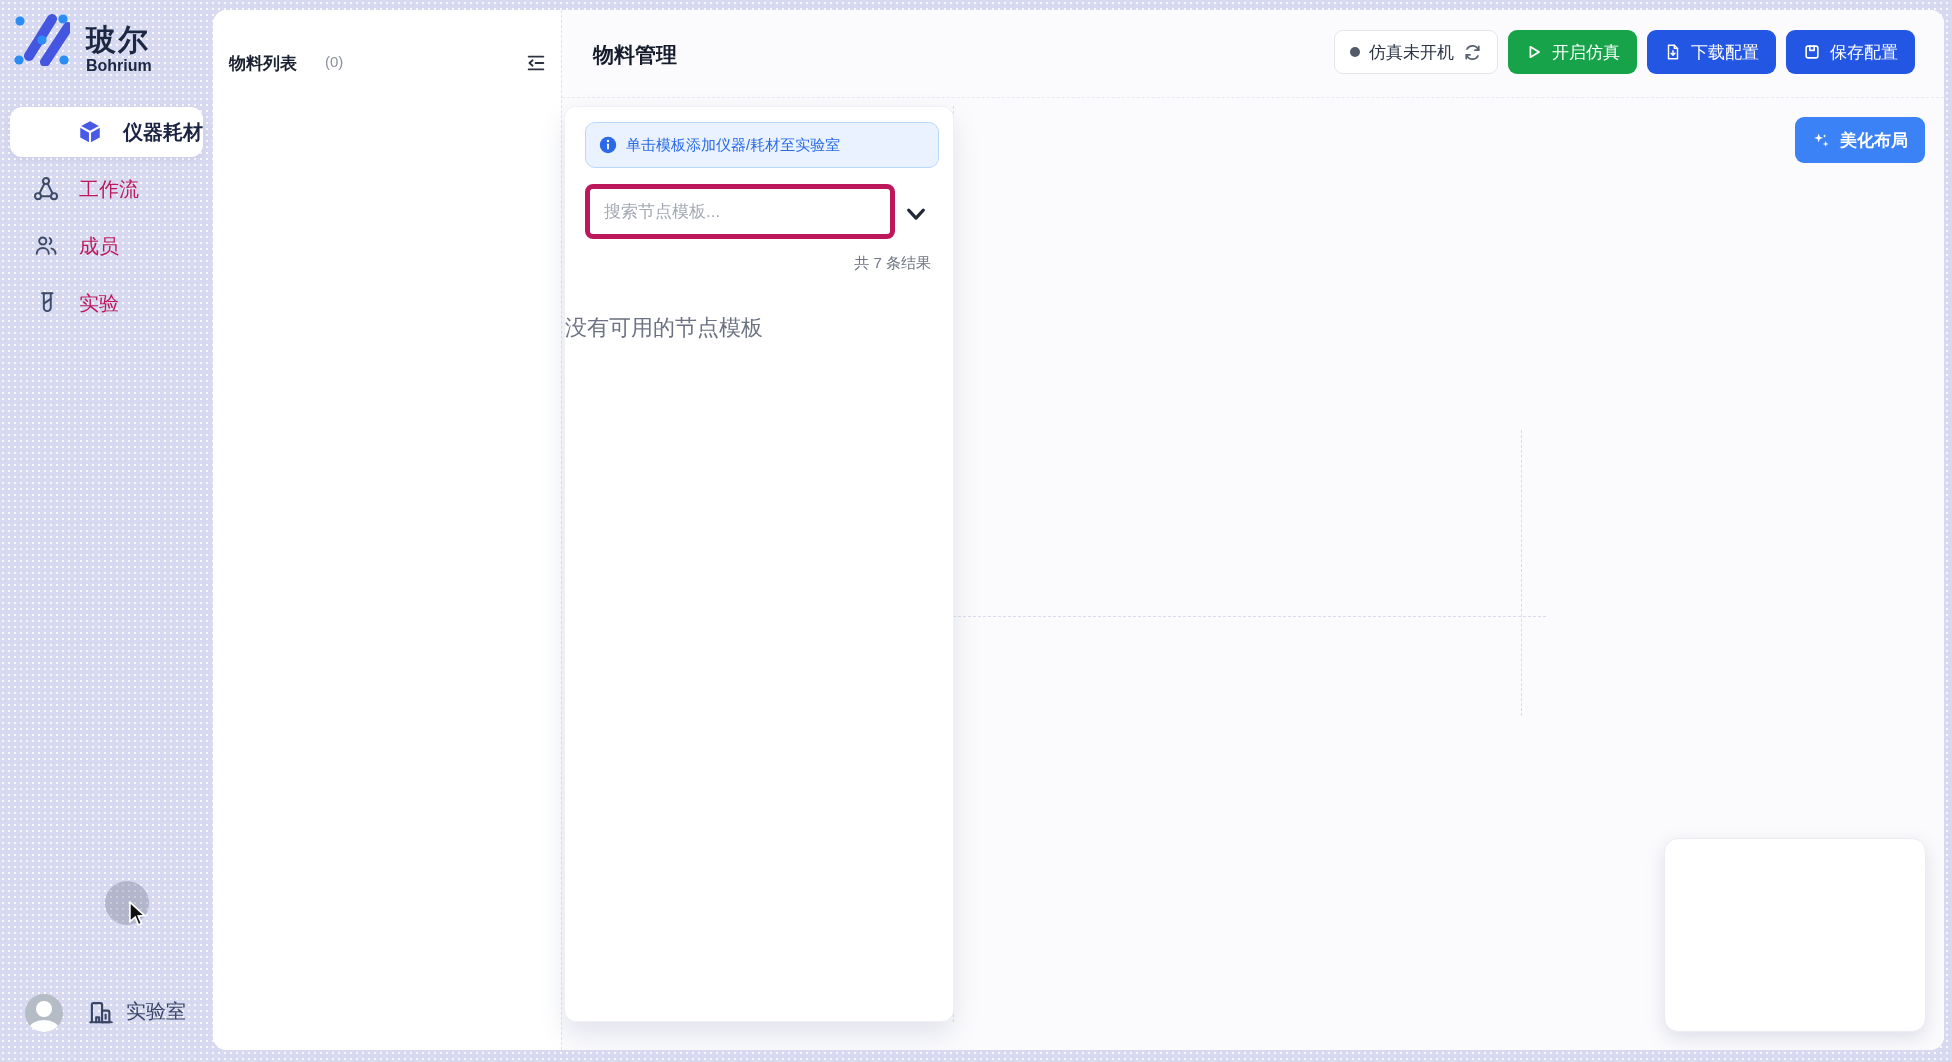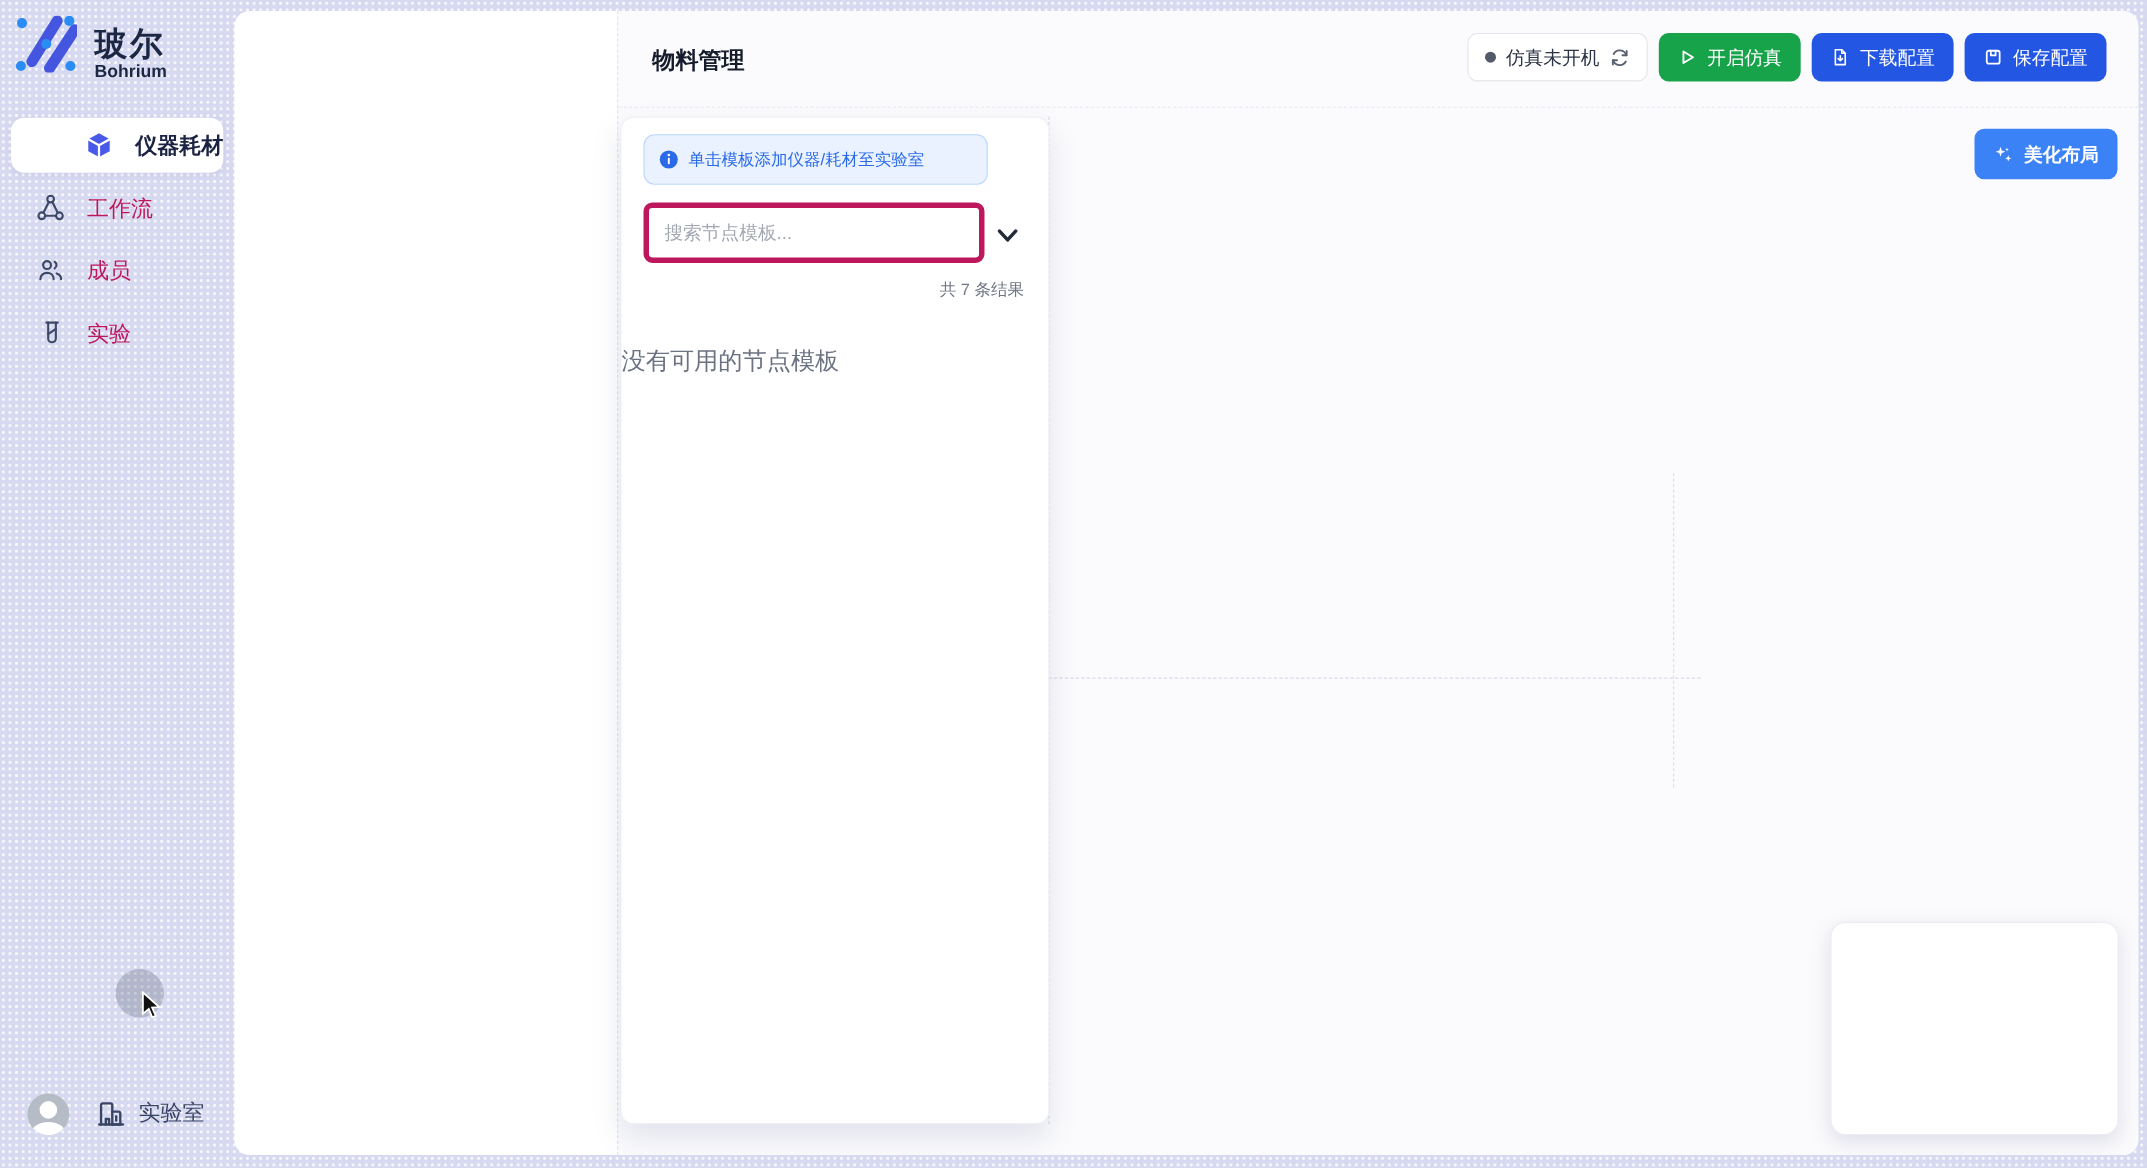--- a/index.html
+++ b/index.html
@@ -48,21 +48,21 @@
 
   .header-controls { position:absolute; right:29px; top:20px; height:44px; display:flex; gap:10px; }
   .status-pill { display:flex; align-items:center; gap:9px; padding:0 15px; height:44px; background:#fff; border:1px solid #e3e5ea; border-radius:9px; font-size:17px; color:#2b3344; cursor:pointer; }
   .status-dot { width:10px; height:10px; border-radius:50%; background:#535b6a; }
   .btn { display:flex; align-items:center; gap:9px; height:44px; padding:0 17px; border:none; border-radius:9px; color:#fff; font-size:17px; font-weight:normal; font-family:inherit; cursor:pointer; white-space:nowrap; }
   .btn-green { background:#16a34a; }
   .btn-blue  { background:#2456e4; }
 
   
   .card { position:absolute; left:2px; top:96px; width:390px; height:916px; background:#fff; border:1px solid #efeff5; border-radius:12px; box-shadow:0 12px 26px rgba(100,110,150,.16); }
-  .banner { position:absolute; left:20px; top:15px; width:313px; height:46px; background:#e9f2fe; border:1px solid #b9d7fb; border-radius:10px; display:flex; align-items:center; gap:9px; padding:0 13px; color:#2a6ae8; font-size:15px; white-space:nowrap; }
+  .banner { position:absolute; left:20px; top:15px; width:354px; height:46px; background:#e9f2fe; border:1px solid #b9d7fb; border-radius:10px; display:flex; align-items:center; gap:9px; padding:0 13px; color:#2a6ae8; font-size:15px; white-space:nowrap; }
   .search-input { position:absolute; left:20px; top:77px; width:310px; height:55px; border:5px solid #be185d; border-radius:8px; padding:0 14px; font-size:17px; font-family:inherit; color:#1a2130; background:#fff; outline:none; }
   .search-input::placeholder { color:#a3a8b3; }
   .chevron-btn { position:absolute; left:340px; top:99px; width:22px; height:18px; cursor:pointer; }
   .results-count { position:absolute; right:22px; top:147px; font-size:15px; color:#6f7584; }
   .empty-text { position:absolute; left:0; top:206px; width:100%; font-size:22px; color:#6b7282; }
 
   
   .guide { position:absolute; pointer-events:none; }
   .guide.v { border-left:1px dashed #d9daed; width:0; }
   .guide.h { border-top:1px dashed #d9daed; height:0; }
@@ -145,20 +145,30 @@
         <path d="M18.3 17.6 v3.6"></path>
         <path d="M4 24.5 h20"></path>
       </svg>
       <span>实验室</span>
     </div>
   </div>
 </div>
 
 <div class="main">
 
+  <div class="list-panel">
+    <div class="list-title">物料列表</div>
+    <div class="list-count">(0)</div>
+    <svg class="collapse-btn" viewBox="0 0 24 24" fill="none" stroke="#2c3340" stroke-width="2" stroke-linecap="round" stroke-linejoin="round">
+      <path d="M4 5 H20"></path>
+      <path d="M11.5 12 H20"></path>
+      <path d="M4 19 H20"></path>
+      <path d="M8.3 9 L4.8 12 L8.3 15"></path>
+    </svg>
+  </div>
 
   <div class="canvas">
     <div class="canvas-header-line"></div>
     <div class="page-title">物料管理</div>
 
     <div class="header-controls">
       <div class="status-pill">
         <span class="status-dot"></span>
         <span>仿真未开机</span>
         <svg width="19" height="19" viewBox="0 0 20 20" fill="none" stroke="#59606e" stroke-width="1.8" stroke-linecap="round" stroke-linejoin="round">

